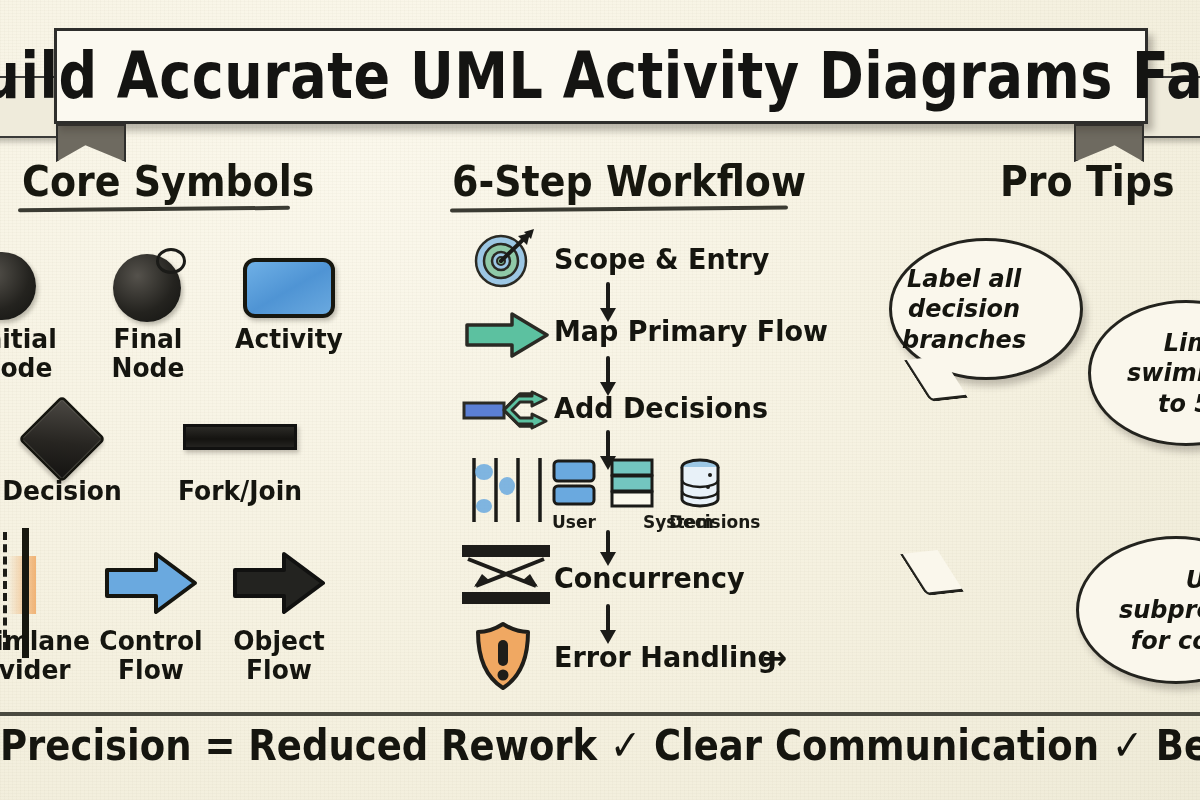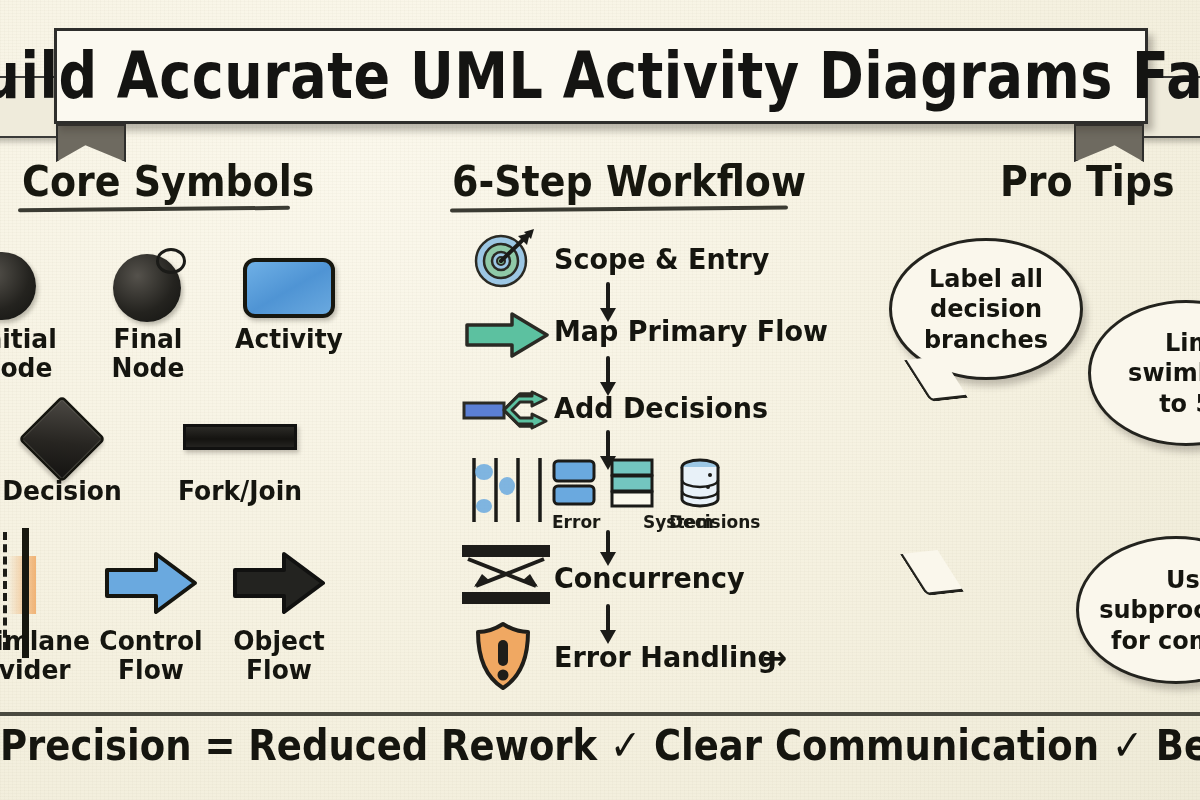--- a/index.html
+++ b/index.html
@@ -168,22 +168,23 @@
     white-space: nowrap;
   }
 
   
   .bubble {
     position: absolute;
     background: #faf7ec;
     border: 3.5px solid #23231e;
     border-radius: 50%;
     box-shadow: 4px 6px 7px rgba(60,55,45,0.28);
-    display: flex; align-items: center; justify-content: center;
+    display: flex; align-items: center; justify-content: flex-start;
     text-align: center;
+    font-style: italic;
   }
   .bubble span {
     font-size: 24px;
     font-weight: 700;
     color: #15150f;
     line-height: 1.2;
     white-space: pre-line;
     transform: scaleY(1.05);
     padding: 0 10px;
   }
@@ -336,21 +337,21 @@
     <rect x="3" y="34" width="40" height="14" fill="#fbf8ec" stroke="#1b1b18" stroke-width="3"></rect>
   </svg>
   <svg style="position:absolute; left:678px; top:458px;" width="44" height="52" viewBox="0 0 44 52">
     <ellipse cx="22" cy="9" rx="18" ry="7" fill="#9cc7e4" stroke="#1b1b18" stroke-width="3"></ellipse>
     <path d="M4 9 L4 41 A18 7 0 0 0 40 41 L40 9" fill="#e8f1f8" stroke="#1b1b18" stroke-width="3"></path>
     <path d="M4 22 A18 7 0 0 0 40 22" fill="none" stroke="#1b1b18" stroke-width="2.5"></path>
     <path d="M4 33 A18 7 0 0 0 40 33" fill="none" stroke="#1b1b18" stroke-width="2.5"></path>
     <circle cx="32" cy="17" r="2" fill="#1b1b18"></circle>
     <circle cx="30" cy="29" r="2" fill="#1b1b18"></circle>
   </svg>
-  <div class="lane-tag" style="left:552px; top:512px;">Error</div>
+  <div class="lane-tag" style="left:552px; top:512px;">User</div>
   <div class="lane-tag" style="left:603px; top:512px;margin-left:40px;">System</div>
   <div class="lane-tag" style="left:669px; top:512px;">Decisions</div>
 
   <svg class="down-arrow" style="left:596px; top:530px;" width="24" height="38" viewBox="0 0 24 38">
     <line x1="12" y1="2" x2="12" y2="24" stroke="#1b1b18" stroke-width="4" stroke-linecap="round"></line>
     <polygon points="12,36 4,22 20,22" fill="#1b1b18"></polygon>
   </svg>
 
   <svg style="position:absolute; left:458px; top:542px;" width="96" height="66" viewBox="0 0 96 66">
     <rect x="4" y="3" width="88" height="12" fill="#1d1c19"></rect>

